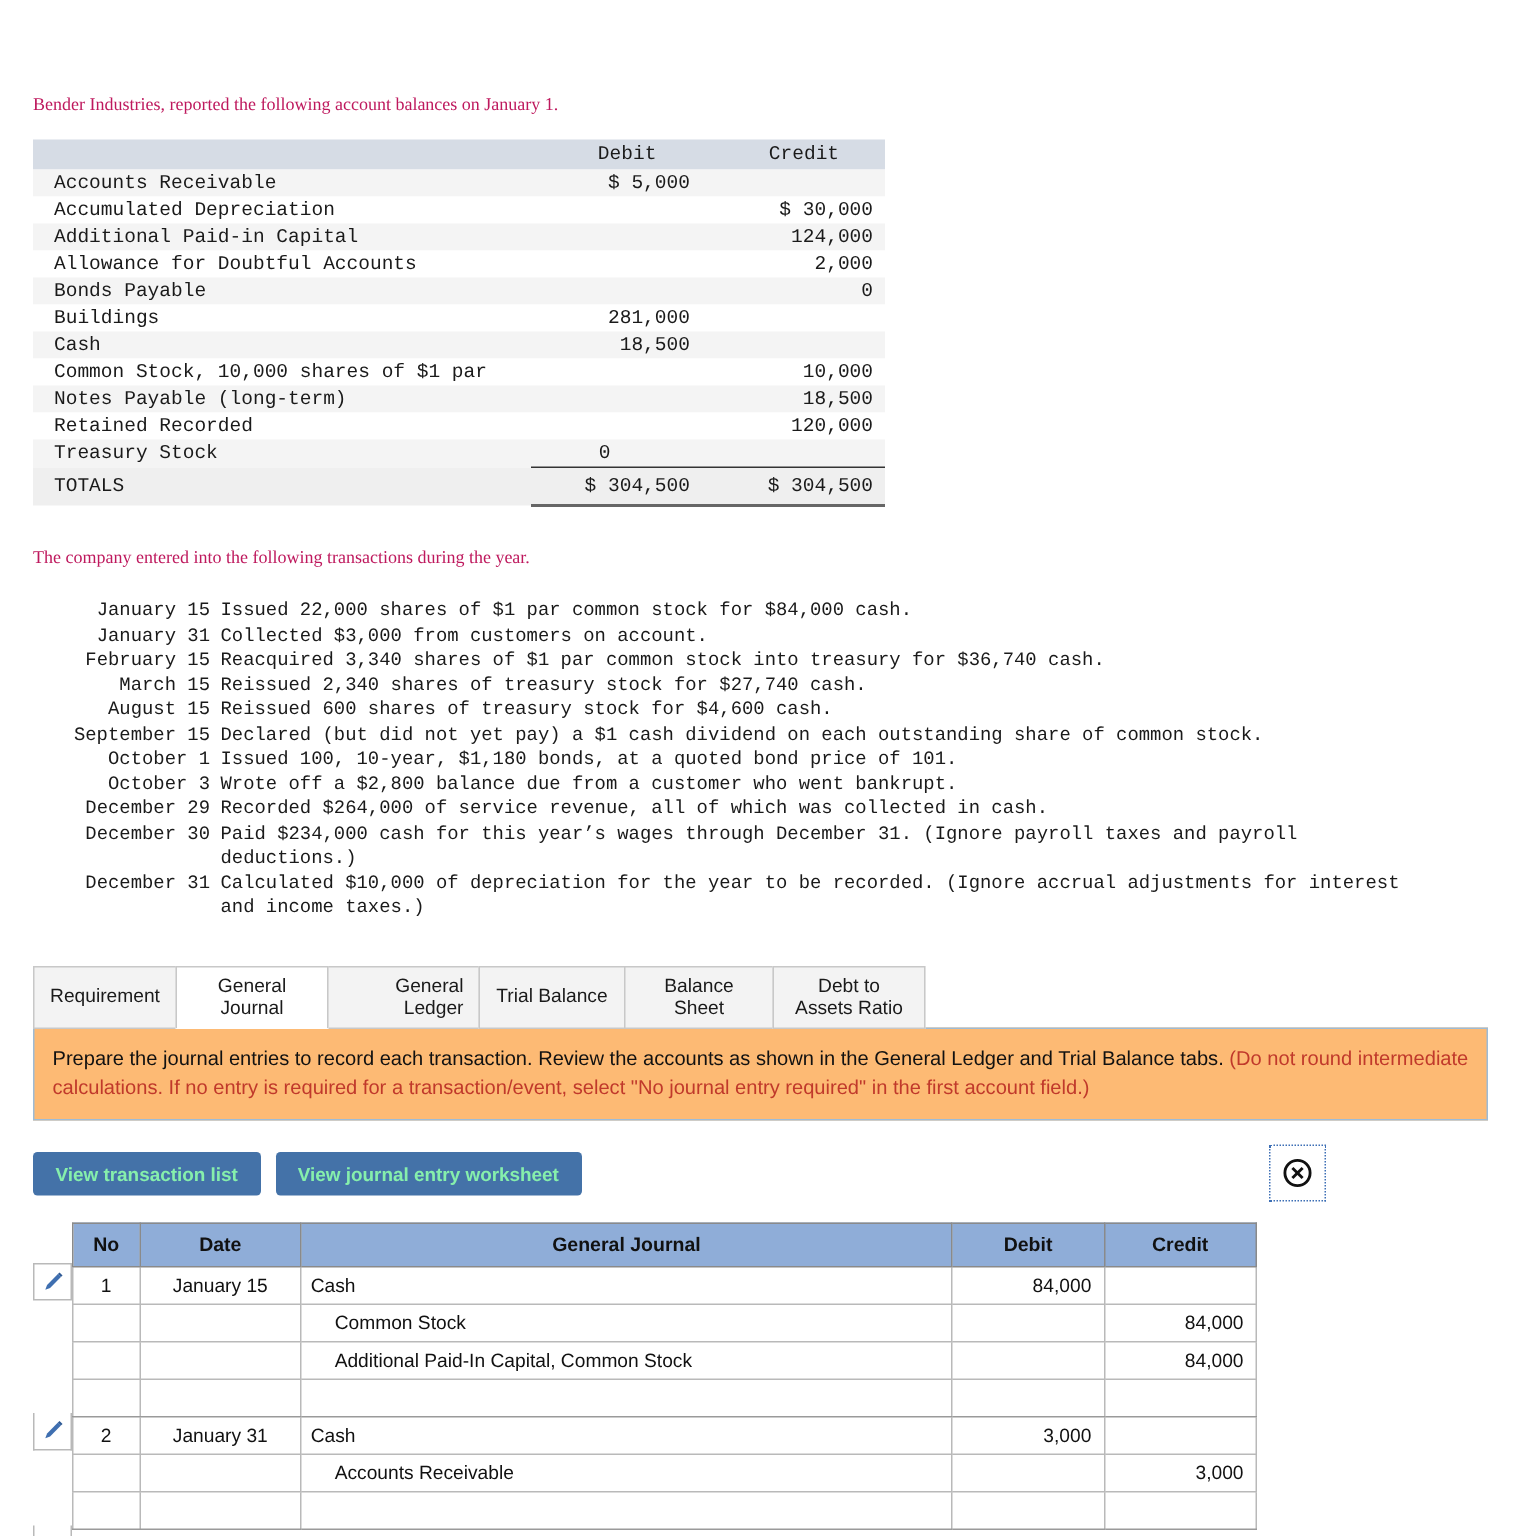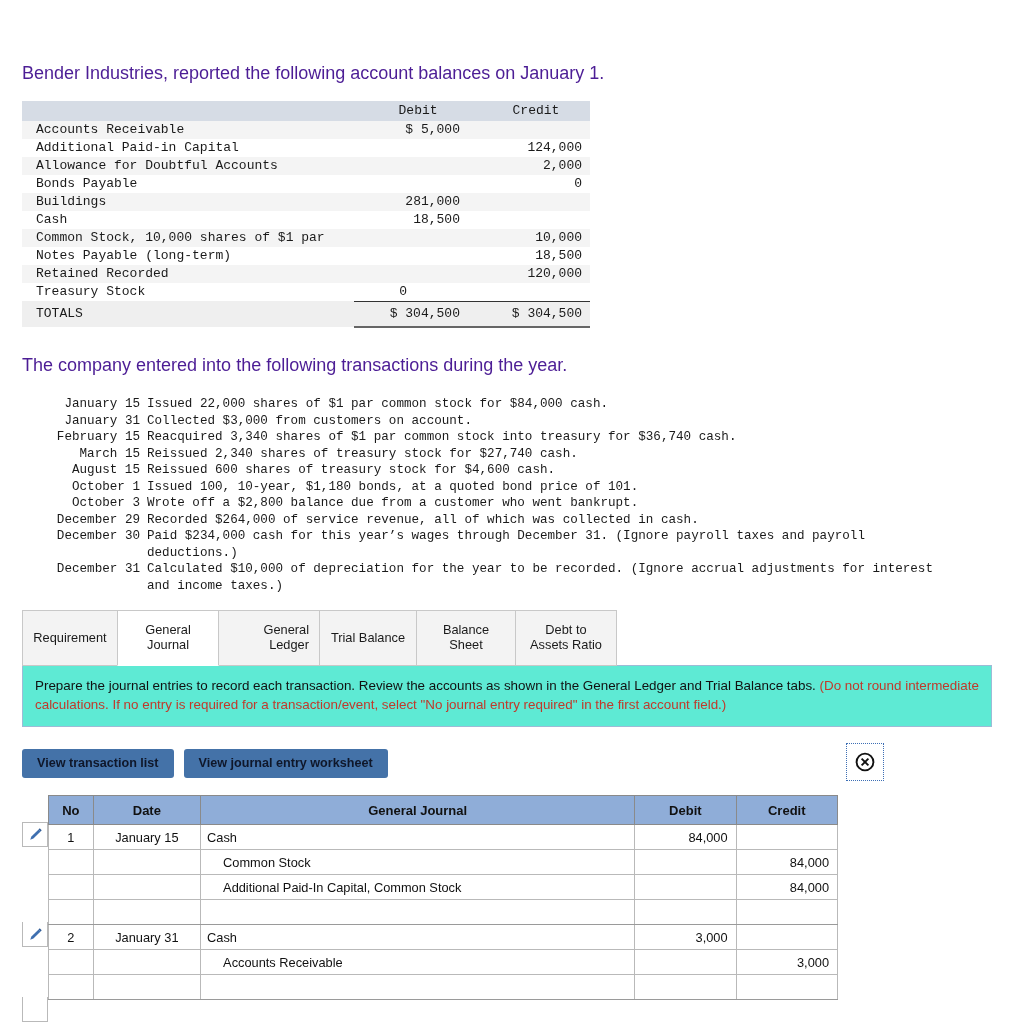--- a/index.html
+++ b/index.html
@@ -17,23 +17,23 @@
   .page {
     position: relative;
     width: 1016px;
     height: 1024px;
     box-sizing: border-box;
     padding: 0 22px;
   }
 
   
   .intro {
-    font-family: Liberation Sans, sans-serif;
-    font-size: 18px;
-    color: #4c1d95;
+    font-family: Liberation Serif, serif;
+    font-size: 12px;
+    color: #be185d;
     line-height: 1.25;
   }
   .intro-1 { padding-top: 62px; }
   .intro-2 { padding-top: 26px; }
 
   
   .bal-wrap {
     margin-top: 16px;
     width: 568px;
   }
@@ -108,21 +108,21 @@
   .tab {
     border: 1px solid #c8c8c8;
     border-bottom: 1px solid #c8c8c8;
     background: #f3f3f3;
     font-size: 12.8px;
     color: #1a1a1a;
     text-align: center;
     display: flex;
     align-items: center;
     justify-content: center;
-    height: 56px;
+    height: 42px;
     box-sizing: border-box;
     padding: 0 10px;
     line-height: 1.15;
     margin-right: -1px;
     position: relative;
     cursor: pointer;
   }
   .tab.active {
     background: #ffffff;
     border-bottom-color: #ffffff;
@@ -130,21 +130,21 @@
   }
   .tab-w1 { width: 96px; }
   .tab-w2 { width: 102px; }
   .tab-w3 { width: 102px; text-align: right; }
   .tab-w4 { width: 98px; }
   .tab-w5 { width: 100px; }
   .tab-w6 { width: 102px; }
 
   
   .instr {
-    background: #5eead4;
+    background: #fdba74;
     border: 1px solid #9dbbd6;
     border-top: 1px solid #9dbbd6;
     margin-top: -1px;
     padding: 10px 12px 12px 12px;
     font-size: 13.4px;
     line-height: 1.42;
     color: #111;
     width: 970px;
     box-sizing: border-box;
   }
@@ -153,21 +153,21 @@
   
   .actions {
     margin-top: 20px;
     display: flex;
     align-items: center;
     position: relative;
     height: 32px;
   }
   .btn {
     background: #4472a8;
-    color: #0f172a;
+    color: #86efac;
     font-size: 12.6px;
     font-weight: bold;
     border: none;
     border-radius: 3px;
     height: 29px;
     padding: 0 15px;
     margin-right: 10px;
     cursor: pointer;
     font-family: "Liberation Sans", sans-serif;
   }
@@ -259,20 +259,25 @@
           <th>Credit</th>
         </tr>
       </thead>
       <tbody id="bal-body">
           <tr>
             <td class="acct">Accounts Receivable</td>
             <td class="num dr">$ 5,000</td>
             <td class="num cr"></td>
           </tr>
           <tr>
+            <td class="acct">Accumulated Depreciation</td>
+            <td class="num dr"></td>
+            <td class="num cr">$ 30,000</td>
+          </tr>
+          <tr>
             <td class="acct">Additional Paid-in Capital</td>
             <td class="num dr"></td>
             <td class="num cr">124,000</td>
           </tr>
           <tr>
             <td class="acct">Allowance for Doubtful Accounts</td>
             <td class="num dr"></td>
             <td class="num cr">2,000</td>
           </tr>
           <tr>
@@ -334,20 +339,24 @@
         <div class="trans-date">February 15</div>
         <div class="trans-text">Reacquired 3,340 shares of $1 par common stock into treasury for $36,740 cash.</div>
       </div>
       <div class="trans-row">
         <div class="trans-date">March 15</div>
         <div class="trans-text">Reissued 2,340 shares of treasury stock for $27,740 cash.</div>
       </div>
       <div class="trans-row">
         <div class="trans-date">August 15</div>
         <div class="trans-text">Reissued 600 shares of treasury stock for $4,600 cash.</div>
+      </div>
+      <div class="trans-row">
+        <div class="trans-date">September 15</div>
+        <div class="trans-text">Declared (but did not yet pay) a $1 cash dividend on each outstanding share of common stock.</div>
       </div>
       <div class="trans-row">
         <div class="trans-date">October 1</div>
         <div class="trans-text">Issued 100, 10-year, $1,180 bonds, at a quoted bond price of 101.</div>
       </div>
       <div class="trans-row">
         <div class="trans-date">October 3</div>
         <div class="trans-text">Wrote off a $2,800 balance due from a customer who went bankrupt.</div>
       </div>
       <div class="trans-row">

